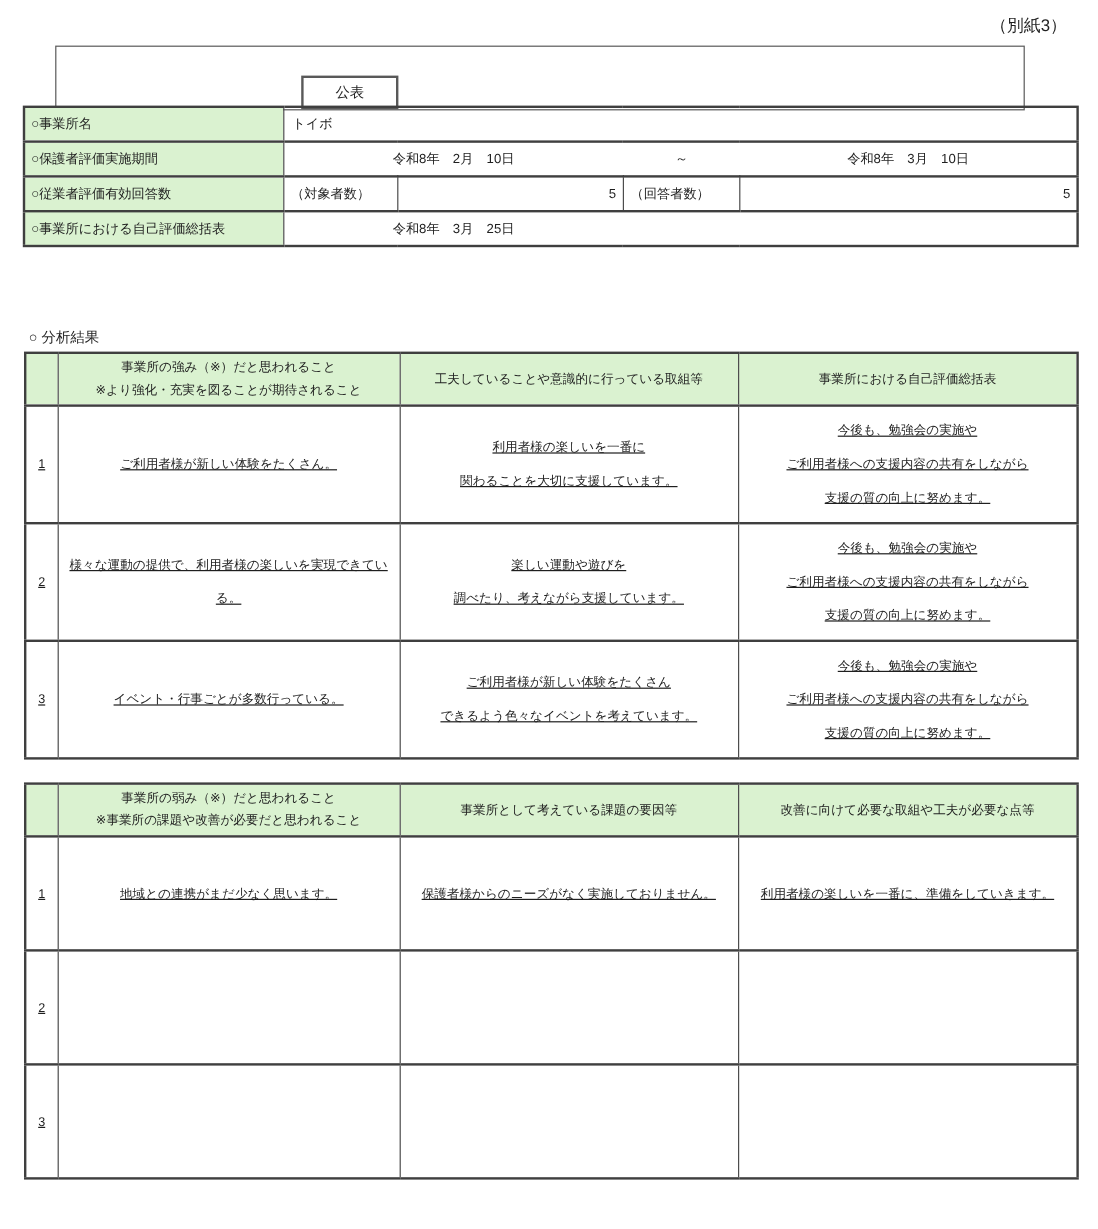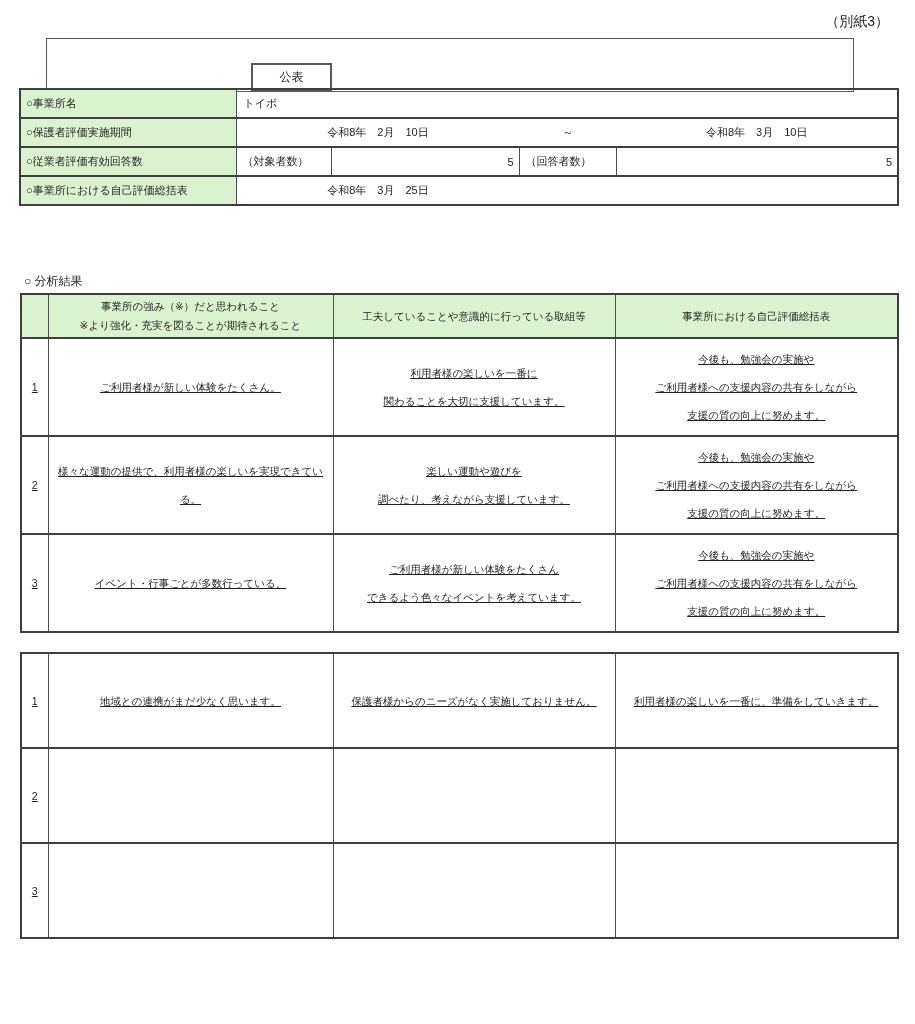--- a/index.html
+++ b/index.html
@@ -156,20 +156,27 @@
   </table>
 
 <table class="analysis" id="weaknesses-table">
   <colgroup>
       <col style="width:27px">
       <col style="width:285px">
       <col style="width:282px">
       <col style="width:283px">
     </colgroup>
   <tbody>
+      <tr>
+    <th></th>
+    <th>事業所の弱み（※）だと思われること
+※事業所の課題や改善が必要だと思われること</th>
+    <th>事業所として考えている課題の要因等</th>
+    <th>改善に向けて必要な取組や工夫が必要な点等</th>
+  </tr>
   <tr>
     <td class="no-cell">1</td>
     <td>地域との連携がまだ少なく思います。</td>
     <td>保護者様からのニーズがなく実施しておりません。</td>
     <td>利用者様の楽しいを一番に、準備をしていきます。</td>
   </tr>
   <tr>
     <td class="no-cell">2</td>
     <td></td>
     <td></td>

